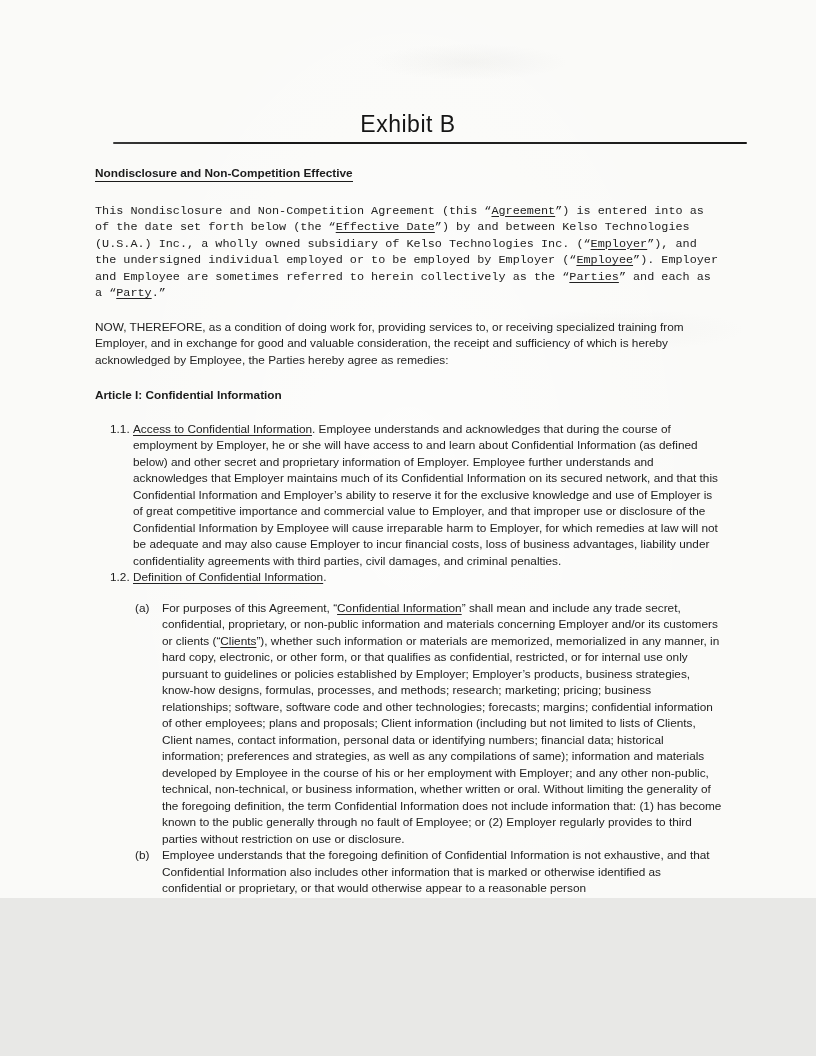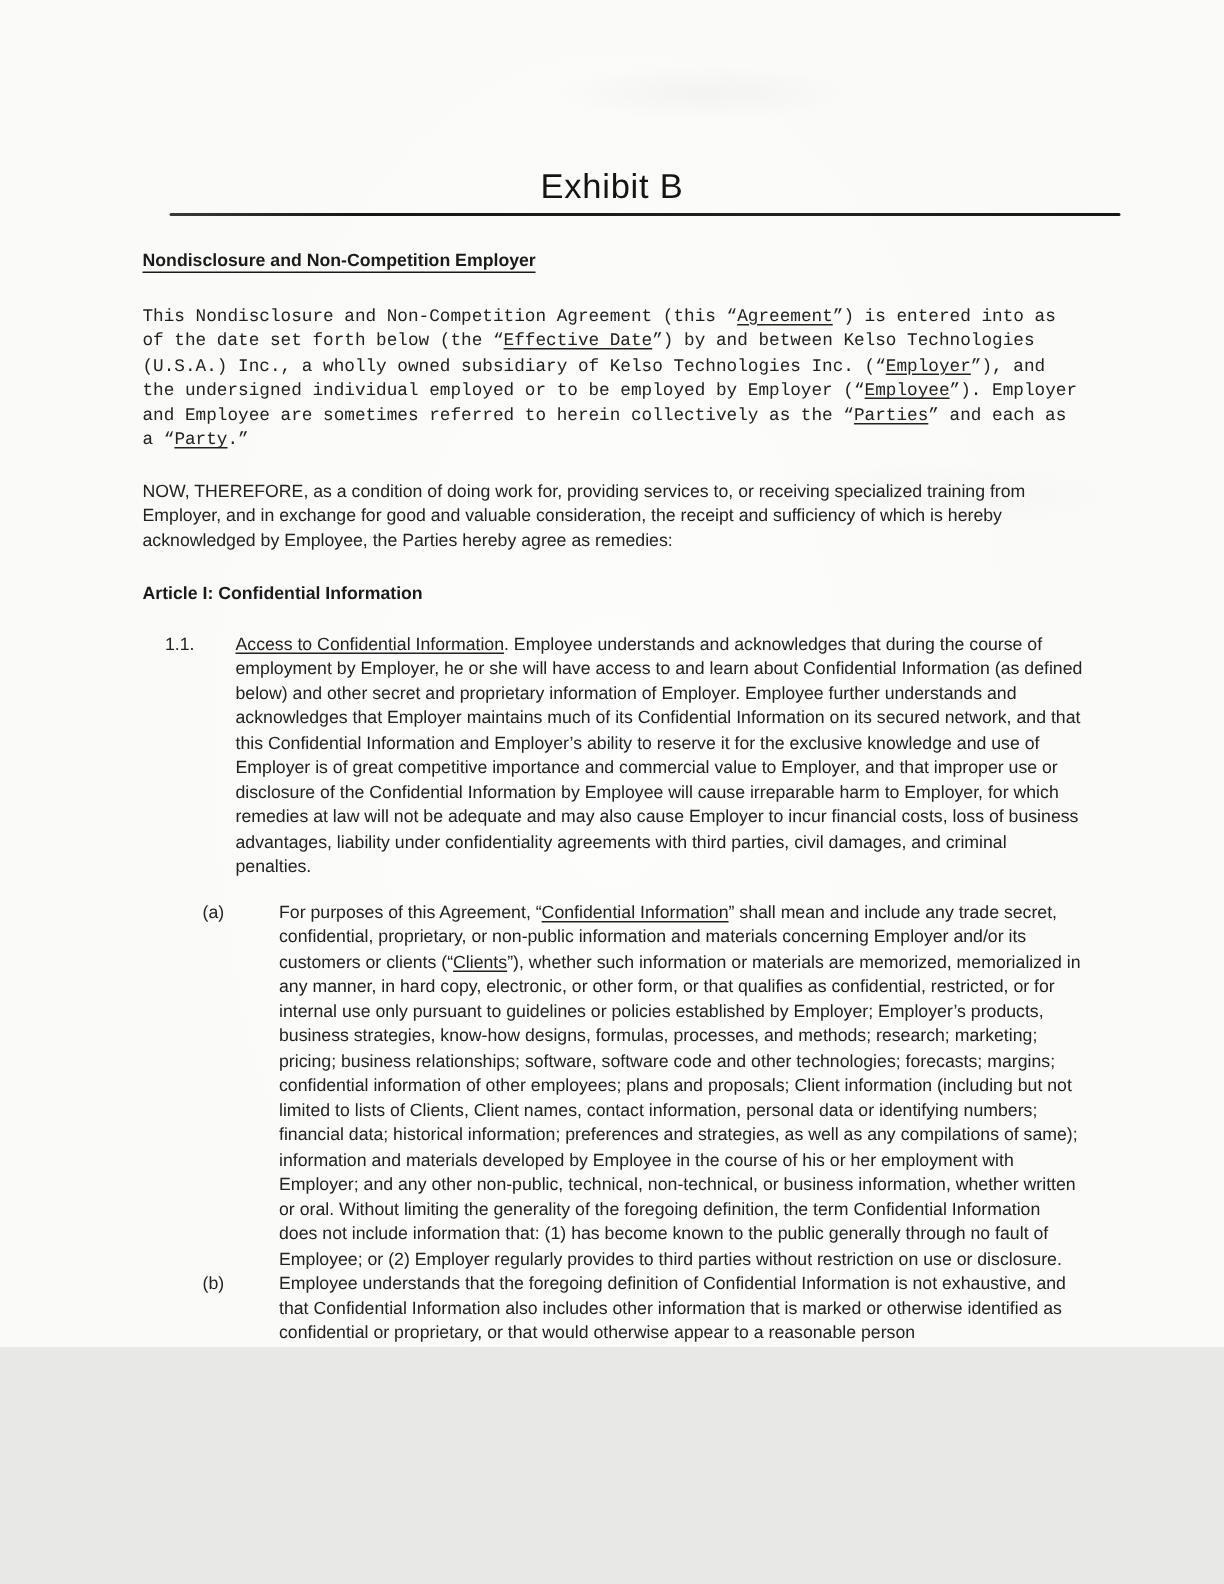--- a/index.html
+++ b/index.html
@@ -47,21 +47,21 @@
   .agreement-heading span{border-bottom:1.4px solid #1b1b1b;padding-bottom:0.5px;}
   .para{margin:17px 0 0 0;}
   .para-gap{margin-top:21px;font-family:Liberation Mono, monospace;}
   .article-heading{
     margin:19px 0 0 0;
     font-weight:700;
     color:#1b1b1b;
   }
   .list1{margin:17px 0 0 15px;}
   .list2{margin:14px 0 0 40px;}
-  .li{display:flex;align-items:flex-start;gap:24px;}
+  .li{display:flex;align-items:flex-start;}
   .li .num{flex:none;width:23px;}
   .list2 .li .num{width:27px;}
   .li .li-body{flex:1;}
   .u{text-decoration:underline;text-underline-offset:2px;}
   .b{font-weight:700;}
   .footer-rule{
     position:absolute;left:82px;top:959px;
     width:645px;height:1.6px;
     background:linear-gradient(90deg,#b9b9b7,#8a8a88 15%,#6f6f6d 55%,#aeaeac);
   }
@@ -82,32 +82,36 @@
 </head>
 <body>
 
 <div class="page">
 
   <h1 class="doc-title">Exhibit B</h1>
   <div class="title-rule"></div>
 
   <div class="content">
 
-    <p class="agreement-heading"><span>Nondisclosure and Non-Competition Employer</span></p>
+    <p class="agreement-heading"><span>Nondisclosure and Non-Competition Effective</span></p>
 
     <p class="para para-gap"><span>This Nondisclosure and Non-Competition Agreement (this “</span><span class="u">Agreement</span><span>”) is entered into as of the date set forth below (the “</span><span class="u">Effective Date</span><span>”) by and between Kelso Technologies (U.S.A.) Inc., a wholly owned subsidiary of Kelso Technologies Inc. (“</span><span class="u">Employer</span><span>”), and the undersigned individual employed or to be employed by Employer (“</span><span class="u">Employee</span><span>”). Employer and Employee are sometimes referred to herein collectively as the “</span><span class="u">Parties</span><span>” and each as a “</span><span class="u">Party</span><span>.”</span></p>
 
     <p class="para">NOW, THEREFORE, as a condition of doing work for, providing services to, or receiving specialized training from Employer, and in exchange for good and valuable consideration, the receipt and sufficiency of which is hereby acknowledged by Employee, the Parties hereby agree as remedies:</p>
 
     <p class="article-heading">Article I: Confidential Information</p>
 
     <div class="list1">
       <div class="li">
         <span class="num">1.1.</span>
         <span class="li-body"><span class="u">Access to Confidential Information</span><span>. Employee understands and acknowledges that during the course of employment by Employer, he or she will have access to and learn about Confidential Information (as defined below) and other secret and proprietary information of Employer. Employee further understands and acknowledges that Employer maintains much of its Confidential Information on its secured network, and that this Confidential Information and Employer’s ability to reserve it for the exclusive knowledge and use of Employer is of great competitive importance and commercial value to Employer, and that improper use or disclosure of the Confidential Information by Employee will cause irreparable harm to Employer, for which remedies at law will not be adequate and may also cause Employer to incur financial costs, loss of business advantages, liability under confidentiality agreements with third parties, civil damages, and criminal penalties.</span></span>
+      </div>
+      <div class="li">
+        <span class="num">1.2.</span>
+        <span class="li-body"><span class="u">Definition of Confidential Information</span><span>.</span></span>
       </div>
     </div>
 
     <div class="list2">
       <div class="li">
         <span class="num">(a)</span>
         <span class="li-body"><span>For purposes of this Agreement, “</span><span class="u">Confidential Information</span><span>” shall mean and include any trade secret, confidential, proprietary, or non-public information and materials concerning Employer and/or its customers or clients (“</span><span class="u">Clients</span><span>”), whether such information or materials are memorized, memorialized in any manner, in hard copy, electronic, or other form, or that qualifies as confidential, restricted, or for internal use only pursuant to guidelines or policies established by Employer; Employer’s products, business strategies, know-how designs, formulas, processes, and methods; research; marketing; pricing; business relationships; software, software code and other technologies; forecasts; margins; confidential information of other employees; plans and proposals; Client information (including but not limited to lists of Clients, Client names, contact information, personal data or identifying numbers; financial data; historical information; preferences and strategies, as well as any compilations of same); information and materials developed by Employee in the course of his or her employment with Employer; and any other non-public, technical, non-technical, or business information, whether written or oral. Without limiting the generality of the foregoing definition, the term Confidential Information does not include information that: (1) has become known to the public generally through no fault of Employee; or (2) Employer regularly provides to third parties without restriction on use or disclosure.</span></span>
       </div>
       <div class="li">
         <span class="num">(b)</span>

